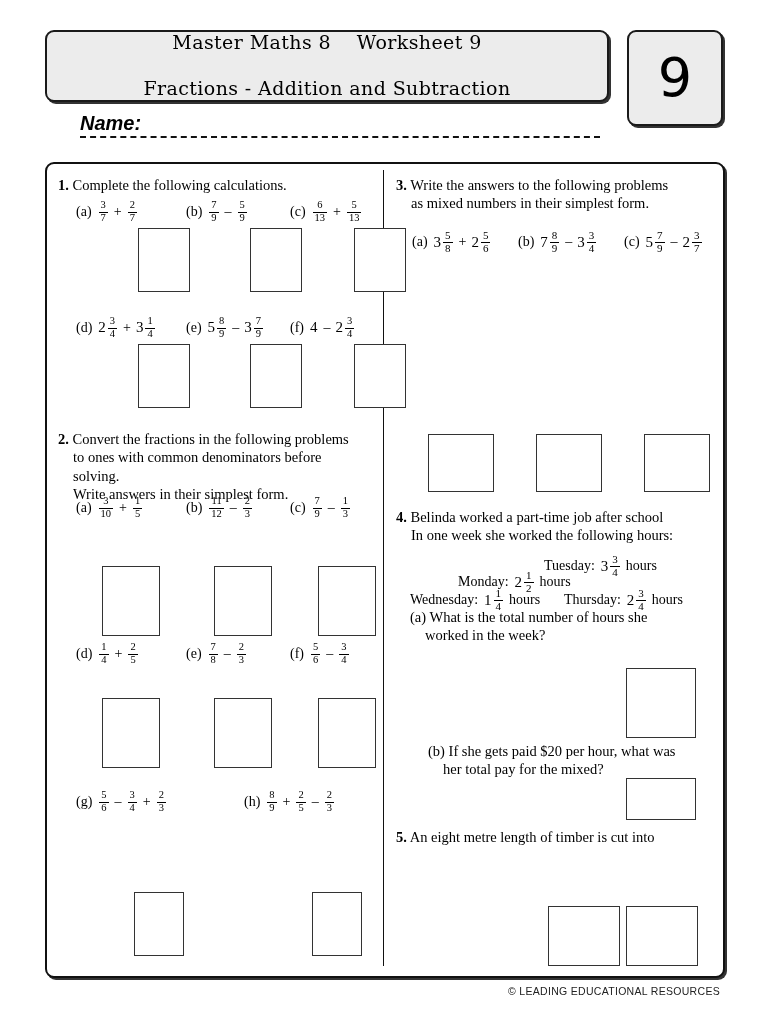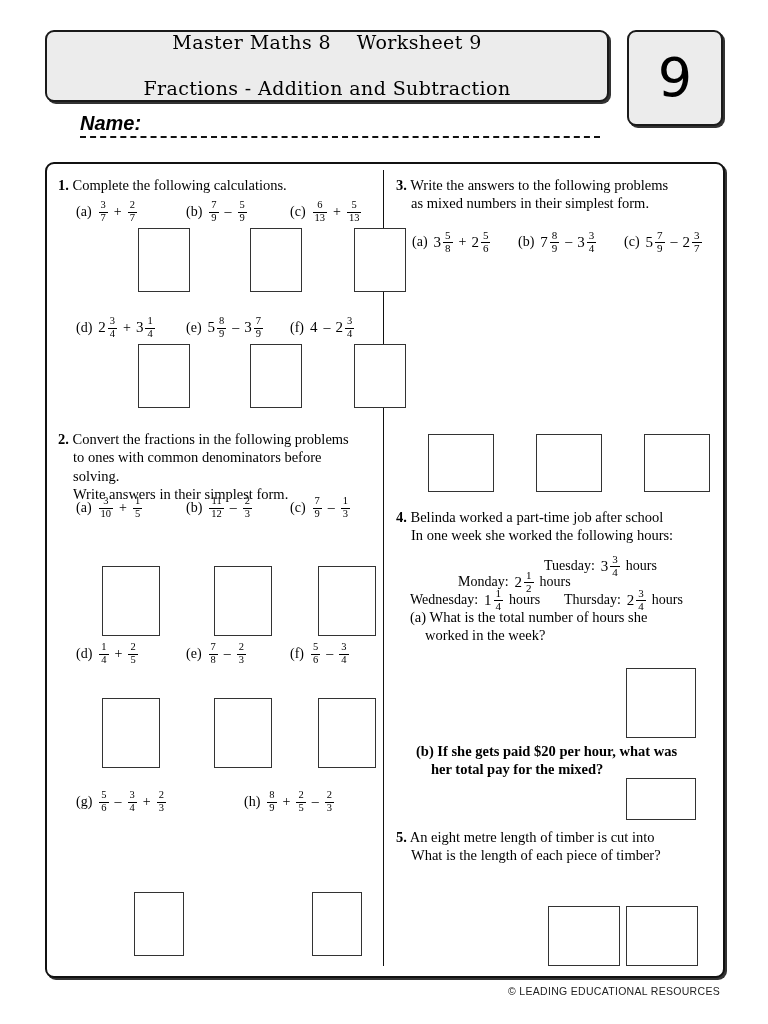--- a/index.html
+++ b/index.html
@@ -450,30 +450,29 @@
         </div>
       </div>
 
     <div class="qtext" style="position:absolute;top:432px;left:14px;width:308px;">
       <span>(a)</span>
       <span>What is the total number of hours she</span>
       <span class="indent">worked in the week?</span>
     </div>
     <div class="abox" style="left:230px;top:492px;width:68px;height:68px;"></div>
 
-    <div class="qtext" style="position:absolute;top:566px;left:20px;width:308px;font-weight:bold;">
+    <div class="qtext" style="position:absolute;top:566px;left:32px;width:308px;">
       <span>(b)</span>
       <span>If she gets paid $20 per hour, what was</span>
       <span class="indent">her total pay for the mixed?</span>
     </div>
     <div class="abox" style="left:230px;top:602px;width:68px;height:40px;"></div>
 
     <div class="qtext" style="position:absolute;top:652px;left:0;width:322px;">
       <span class="qnum">5.</span>
       <span class="qbody">An eight metre length of timber is cut into</span>
-      <span class="indent">What is the length of each piece of timber?</span>
     </div>
     <div class="abox" style="left:152px;top:730px;width:70px;height:58px;"></div>
     <div class="abox" style="left:230px;top:730px;width:70px;height:58px;"></div>
   </div>
 
   <div class="footer">© LEADING EDUCATIONAL RESOURCES</div>
 </div>
 
 </body></html>

